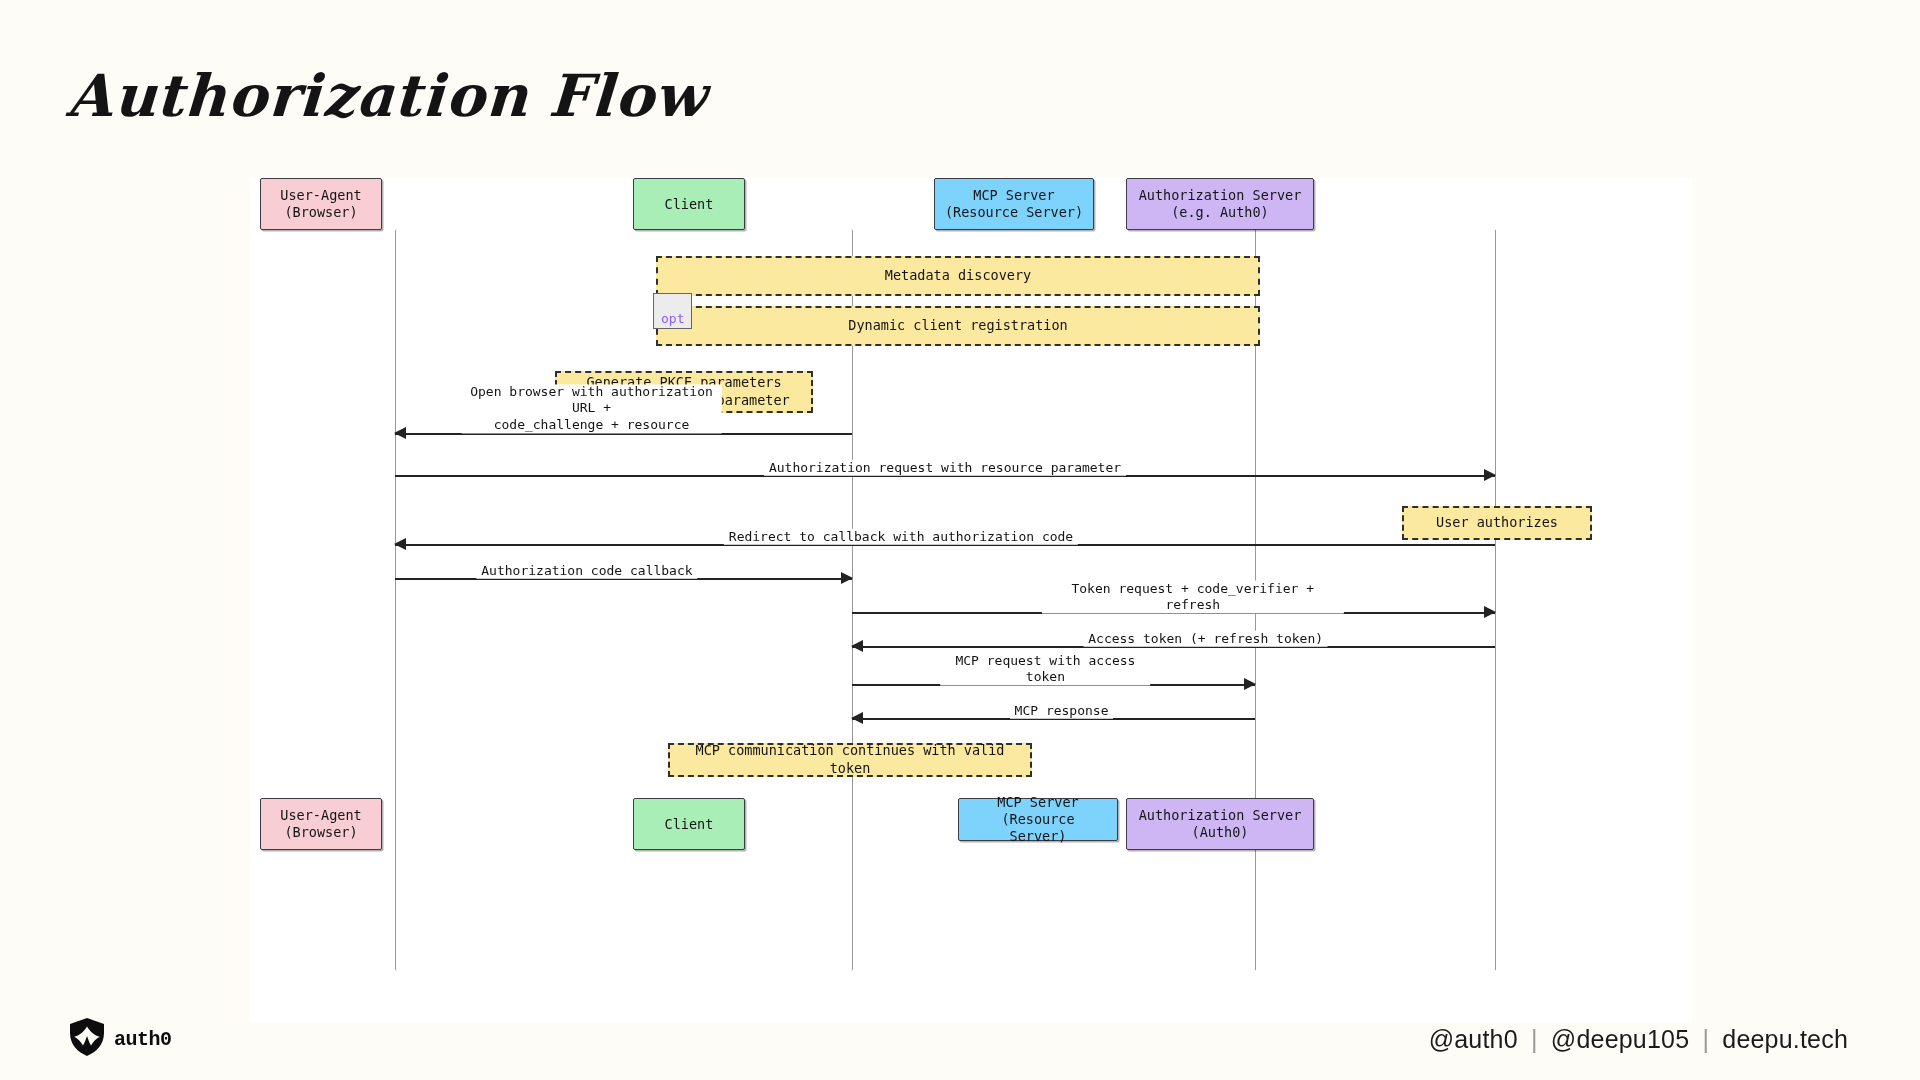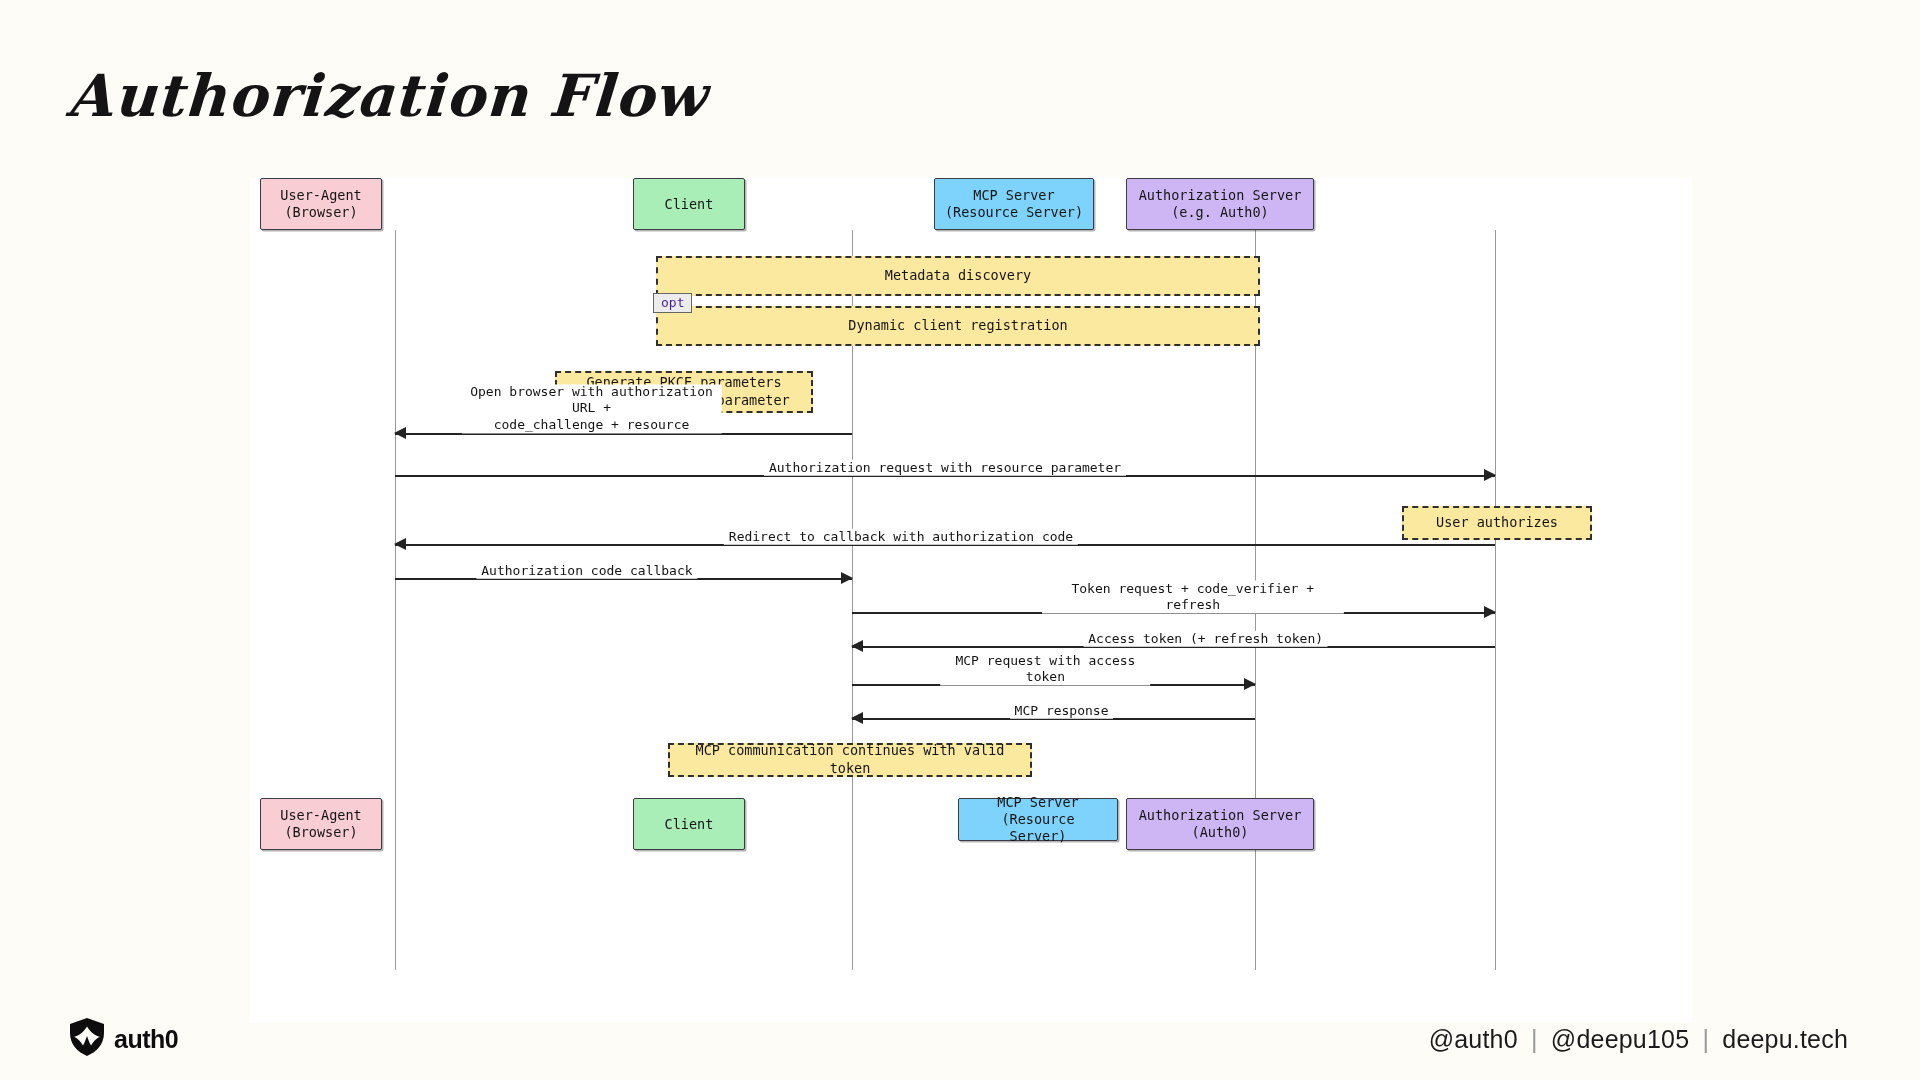--- a/index.html
+++ b/index.html
@@ -78,22 +78,22 @@
     padding: 2px 8px;
     margin-top: 8px;
   }
 
   
   .frag-label {
     position: absolute;
     background: #ececec;
     border: 1px solid #666;
     font-size: 13px;
-    color: #4c1d95;
-    padding: 2px 7px 3px 7px;
+    color: #8b5cf6;
+    padding: 18px 7px 3px 7px;
     line-height: 1;
     z-index: 5;
   }
 
   
   .msg { position: absolute; height: 0; }
   .msg .line {
     position: absolute;
     left: 0; right: 0; top: 0;
     height: 1.6px;
@@ -126,22 +126,22 @@
   
   .footer-logo {
     position: absolute;
     left: 70px;
     bottom: 20px;
     display: flex;
     align-items: center;
     gap: 10px;
   }
   .footer-logo .wordmark {
-    font-family: Liberation Sans, sans-serif;
-    font-size: 25px;
+    font-family: Liberation Mono, monospace;
+    font-size: 20px;
     font-weight: 600;
     color: #0d0d0d;
     letter-spacing: -0.5px;
   }
   .footer-handles {
     position: absolute;
     right: 72px;
     bottom: 26px;
     font-family: Liberation Sans, sans-serif;
     font-size: 25px;

